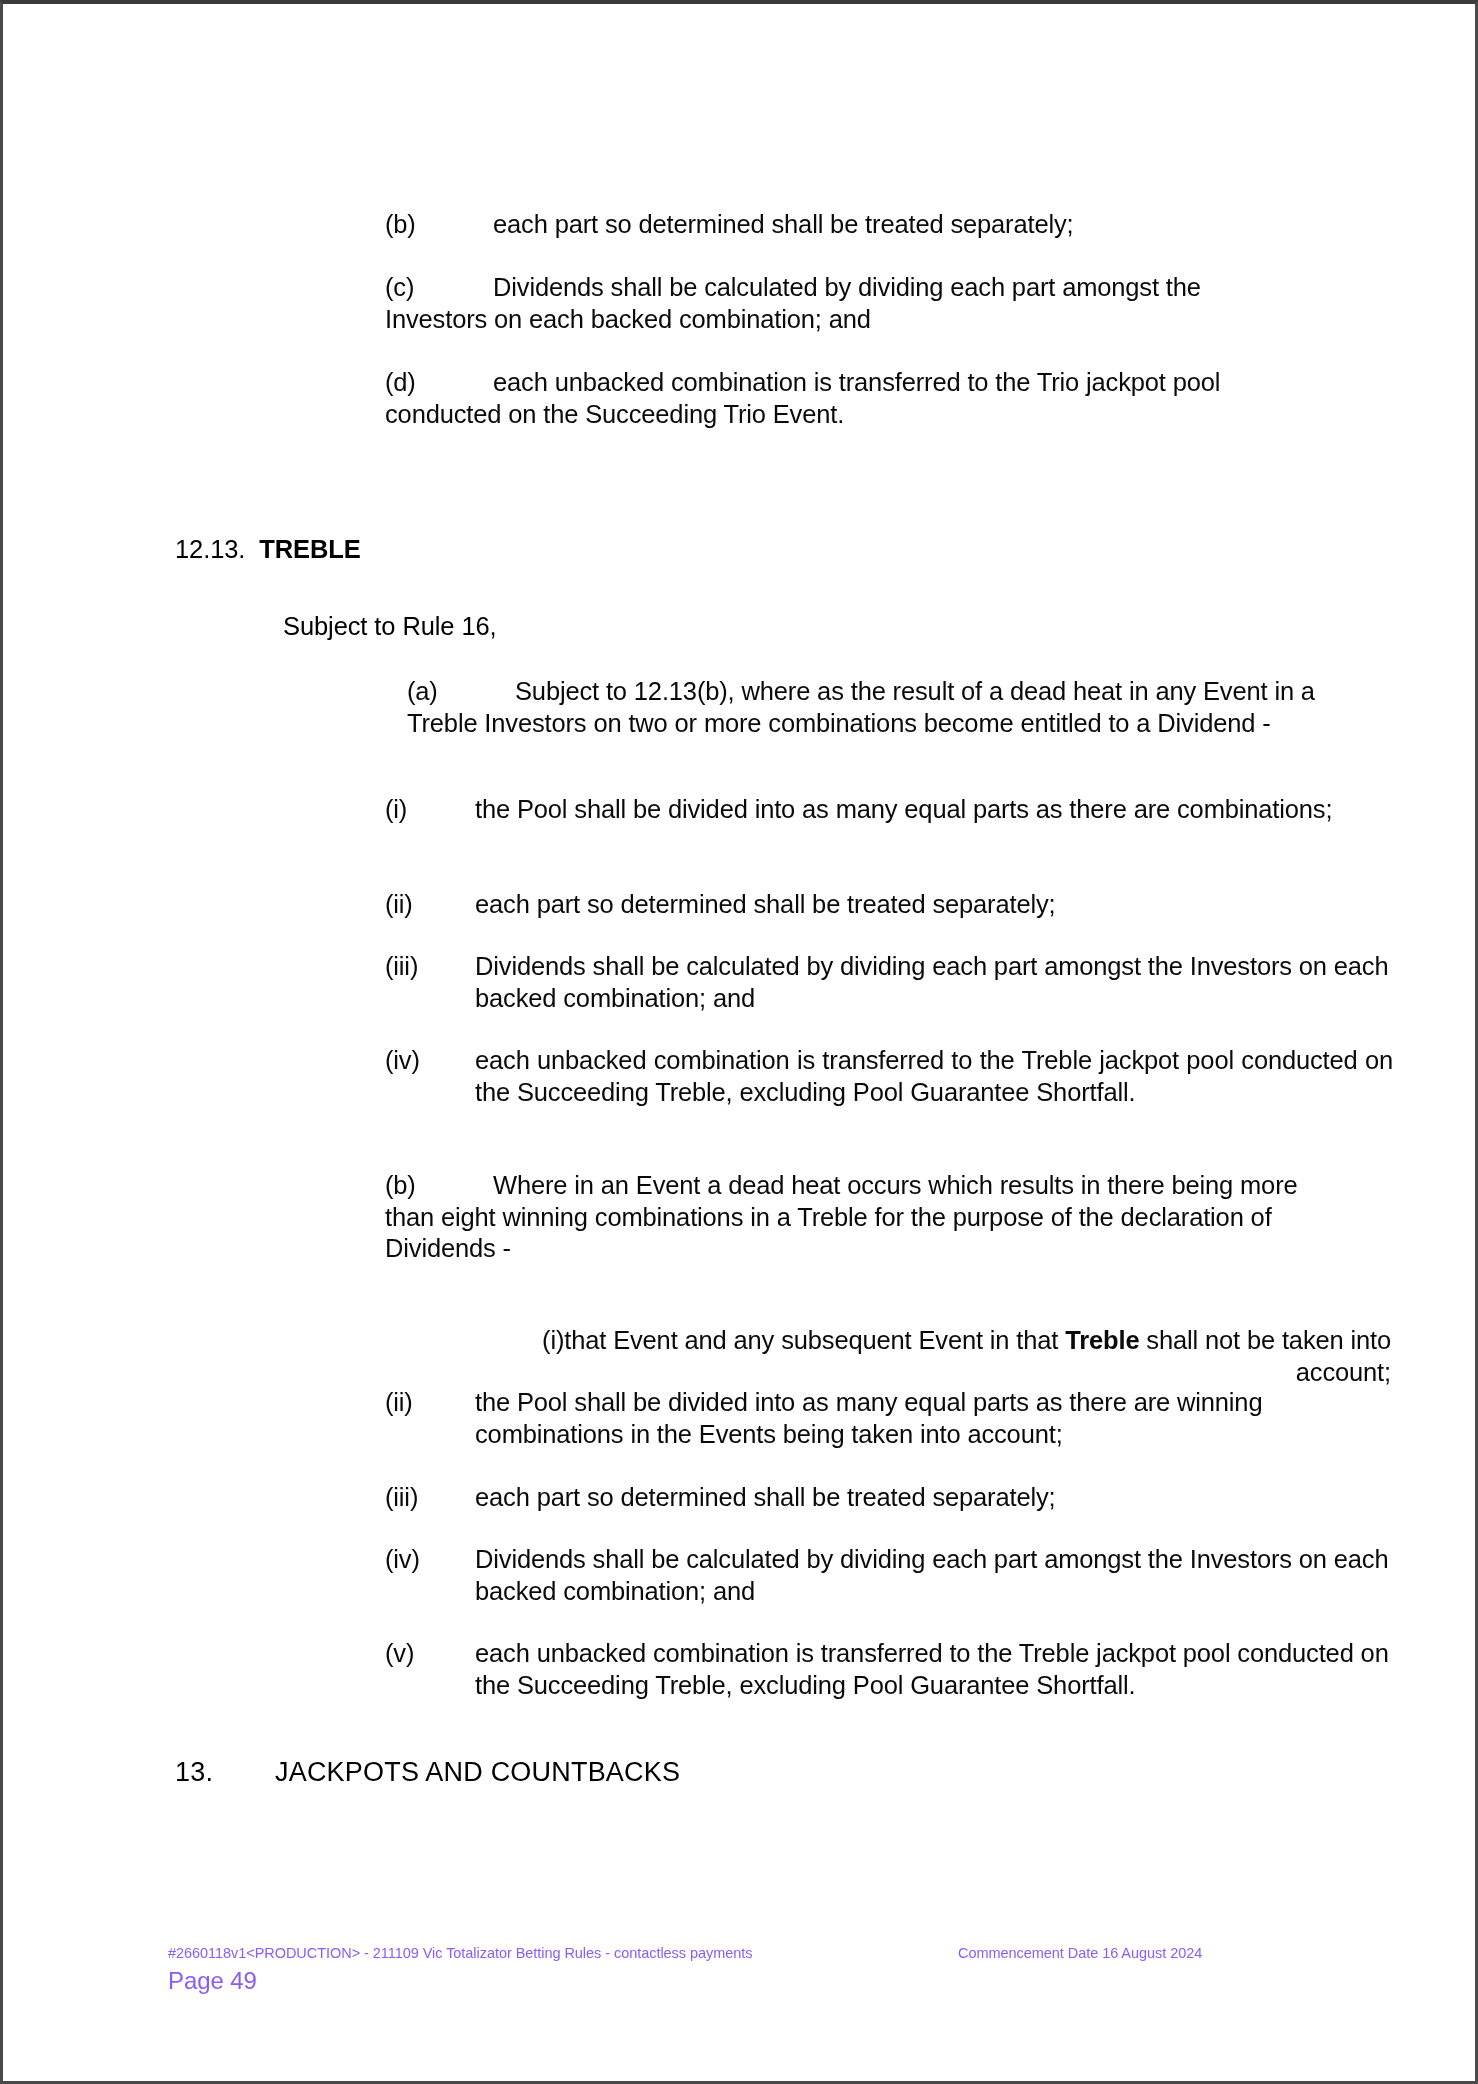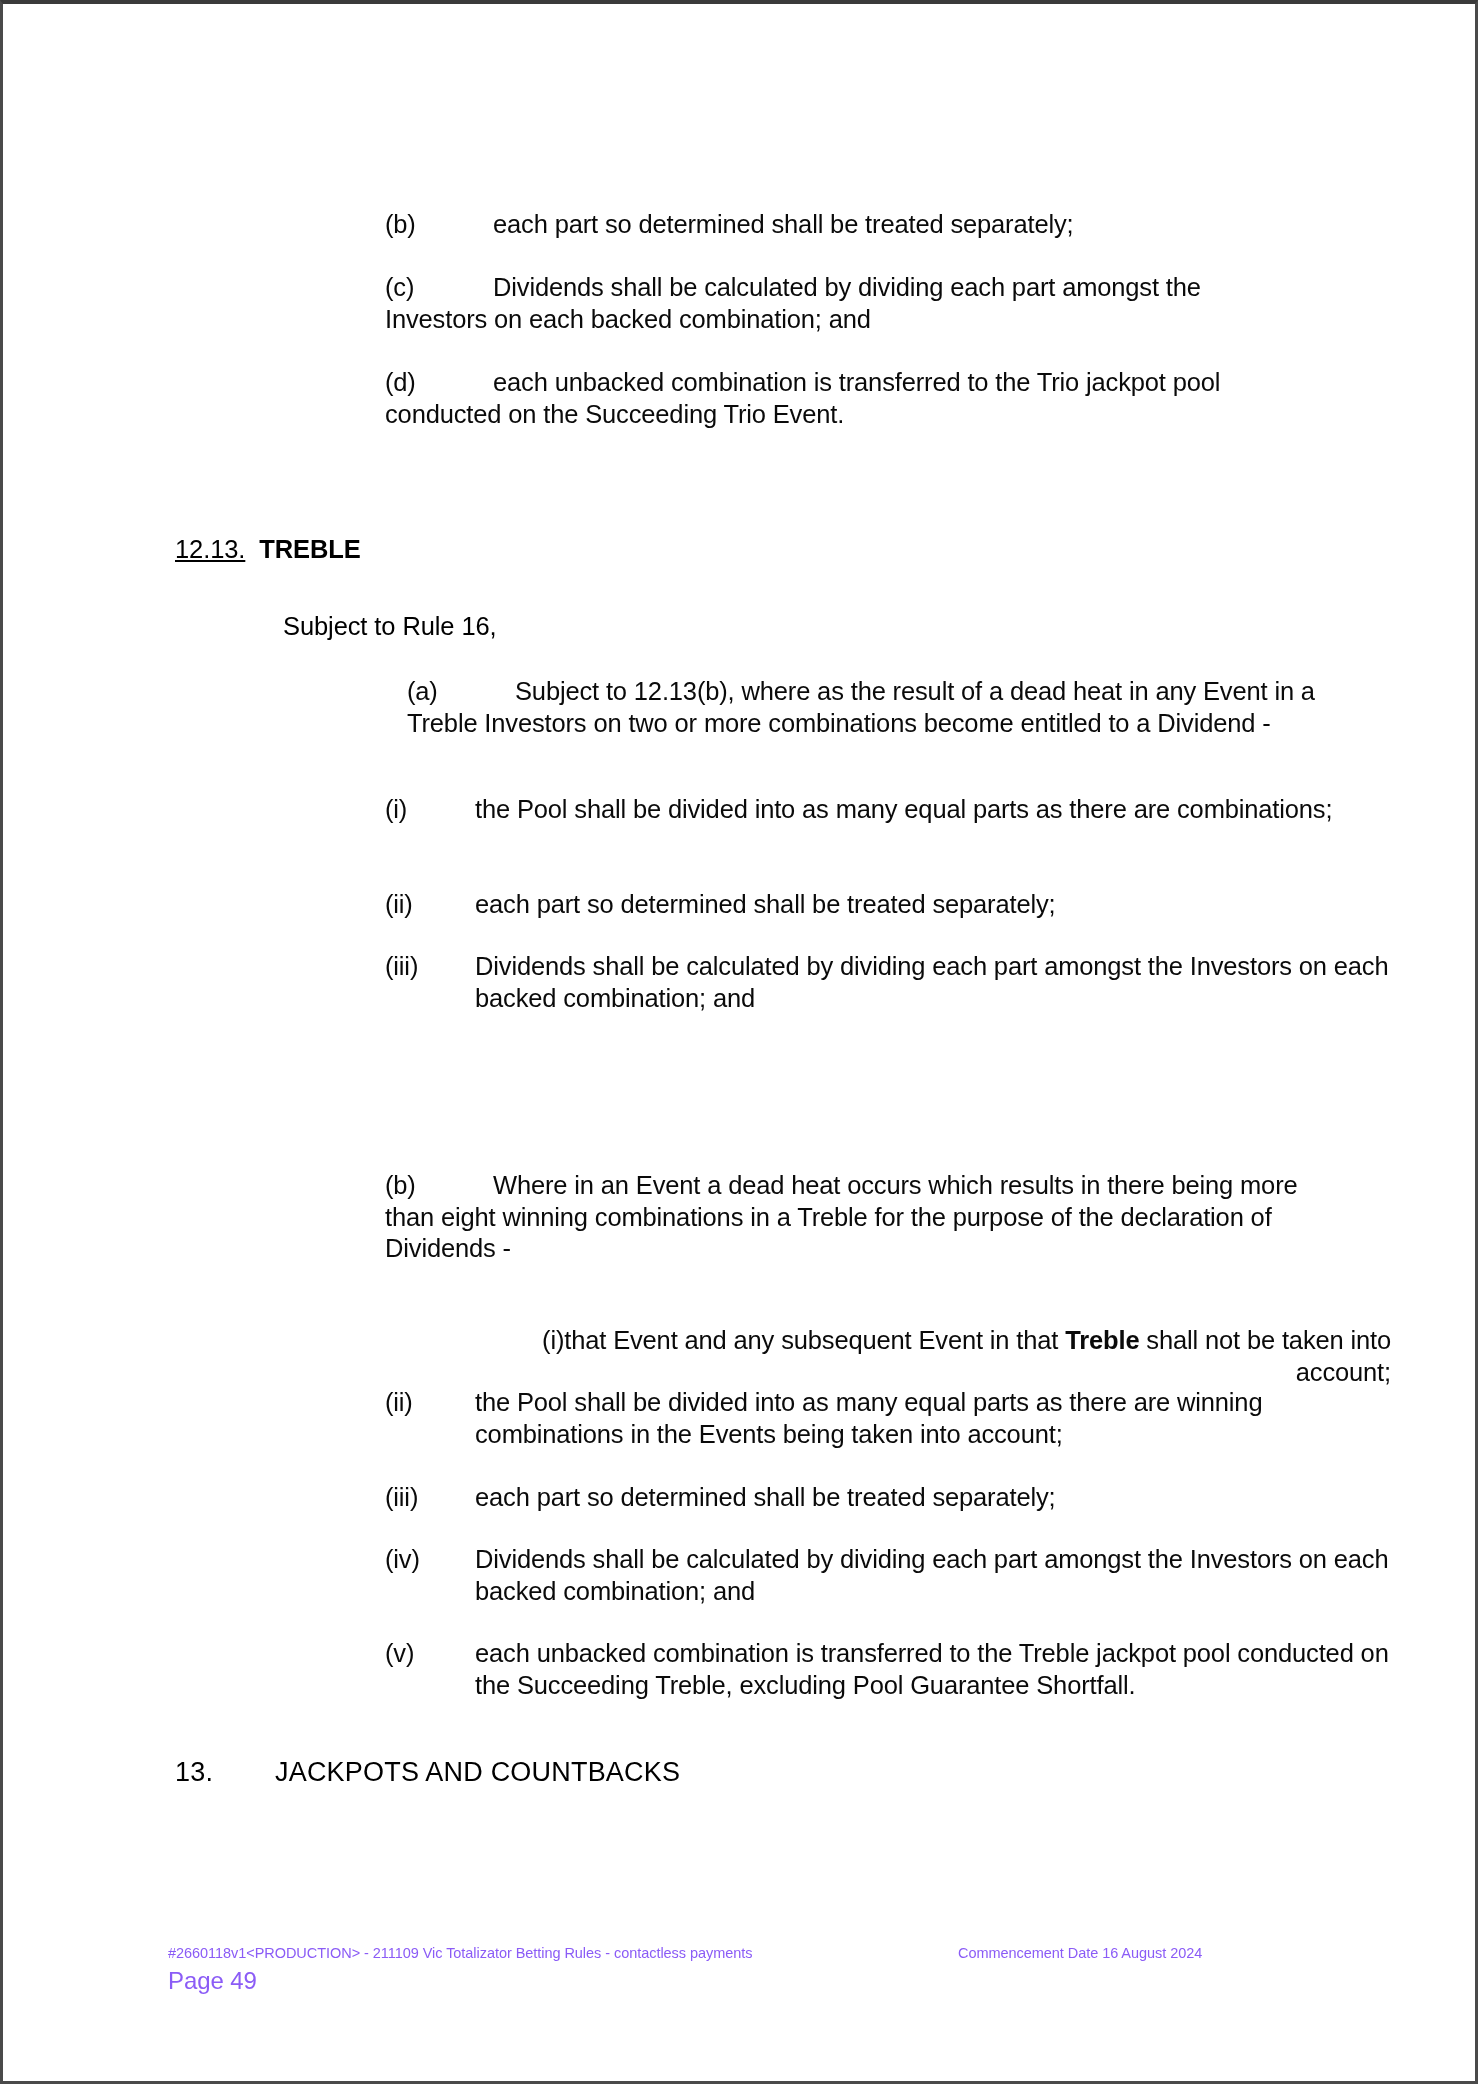--- a/index.html
+++ b/index.html
@@ -81,21 +81,20 @@
   
 
   .heading-sub {
     position: absolute;
     font-size: 25.5px;
     line-height: 31px;
     letter-spacing: -0.1px;
   }
   .heading-sub .num {
     font-weight: normal;
-    text-decoration: underline;
   }
   .heading-sub .ttl {
     font-weight: bold;
     padding-left: 14px;
   }
 
   .heading-main {
     position: absolute;
     font-size: 27px;
     line-height: 32px;
@@ -180,20 +179,24 @@
     </div>
 
     <div class="para roman" style="top:885px;">
       <span class="lbl">(ii)</span><span>each part so determined shall be treated separately;</span>
     </div>
 
     <div class="para roman" style="top:947px;">
       <span class="lbl">(iii)</span><span>Dividends shall be calculated by dividing each part amongst the Investors on each backed combination; and</span>
     </div>
 
+    <div class="para roman justify" style="top:1041px; width:918px;">
+      <span class="lbl">(iv)</span><span>each unbacked combination is transferred to the Treble jackpot pool conducted on the Succeeding Treble, excluding Pool Guarantee</span>
+      <span class="tail">Shortfall.</span>
+    </div>
 
     <div class="para lettered" style="top:1166px;">
       <span class="lbl">(b)</span><span>Where in an Event a dead heat occurs which results in there being more than eight winning combinations in a Treble for the purpose of the declaration of Dividends -</span>
     </div>
 
     <div class="para roman" style="top:1321px;text-align:right;">
       <span class="lbl">(i)</span><span>that Event and any subsequent Event in that </span><span class="b">Treble</span><span> shall not be taken into account;</span>
     </div>
 
     <div class="para roman" style="top:1383px;">

